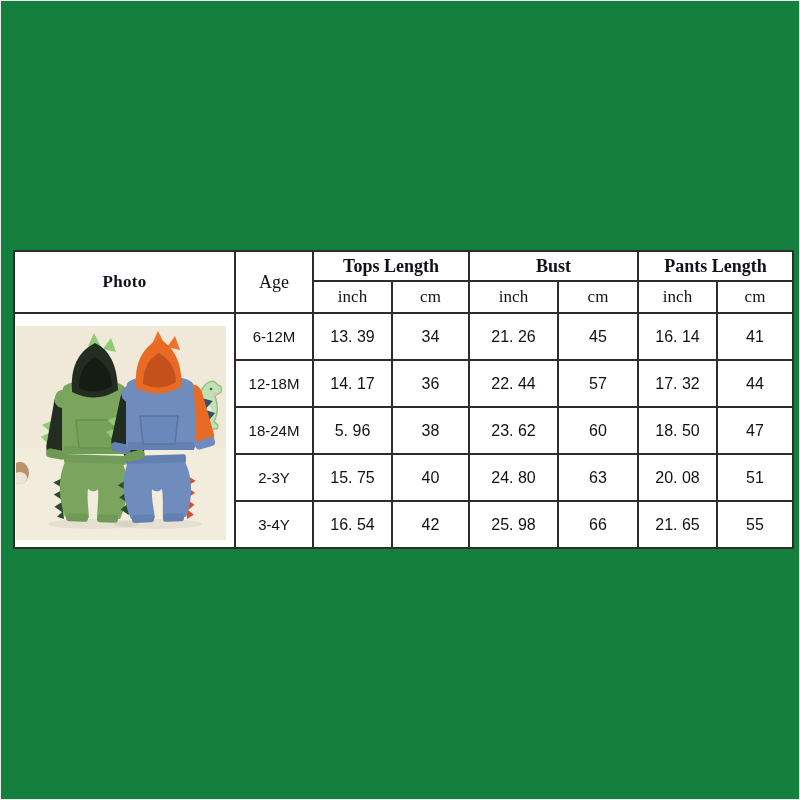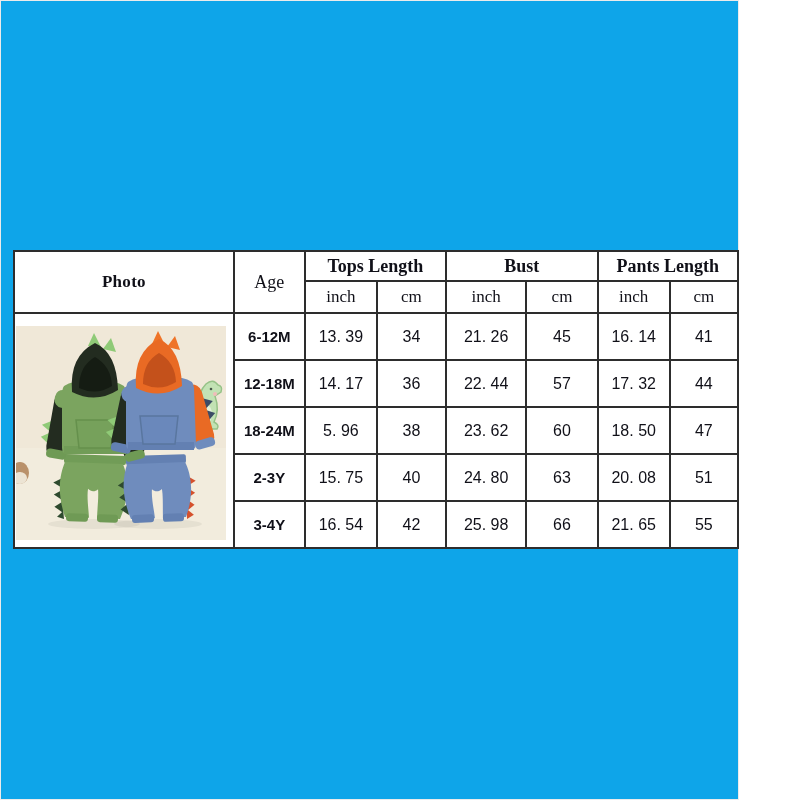--- a/index.html
+++ b/index.html
@@ -1,41 +1,41 @@
 <!DOCTYPE html>
 <html><head>
 <meta charset="utf-8">
 <style>
   html,body{margin:0;padding:0;}
   body{
     width:800px;height:800px;background:#ffffff;overflow:hidden;
     font-family:"Liberation Serif", serif;
   }
   .canvas{
-    position:relative;width:739px;height:800px;background:#0ea5e9;
+    position:relative;width:800px;height:800px;background:#15803d;
     box-shadow:inset 0 0 0 1px #ebebeb;
   }
   table.size-table{
     position:absolute;left:13px;top:250px;
     border-collapse:collapse;table-layout:fixed;
     background:#ffffff;
   }
   table.size-table td{
     border:2px solid #2d2d2d;
     text-align:center;vertical-align:middle;
     padding:0;color:#101018;overflow:hidden;
   }
   tr.r-group{height:30px;}
   tr.r-units{height:32px;}
   tr.r-data{height:47px;}
   td.photo-head{font-weight:bold;font-size:17px;letter-spacing:.3px;}
   td.age-head{font-size:18px;}
   td.group{font-weight:bold;font-size:18px;margin-top:26px;}
   td.unit{font-size:17px;}
-  td.age{font-family:"Liberation Sans", sans-serif;font-weight:bold;font-size:15px;}
+  td.age{font-family:"Liberation Sans", sans-serif;font-weight:normal;font-size:15px;}
   td.num{font-family:Liberation Sans, sans-serif;font-size:16px;}
   td.photo-cell{vertical-align:top;text-align:left;}
   td.photo-cell svg{display:block;margin:4px 0 0 1px;}
 </style>
 </head>
 <body>
 
 <div class="canvas">
   <table class="size-table">
     <colgroup>

